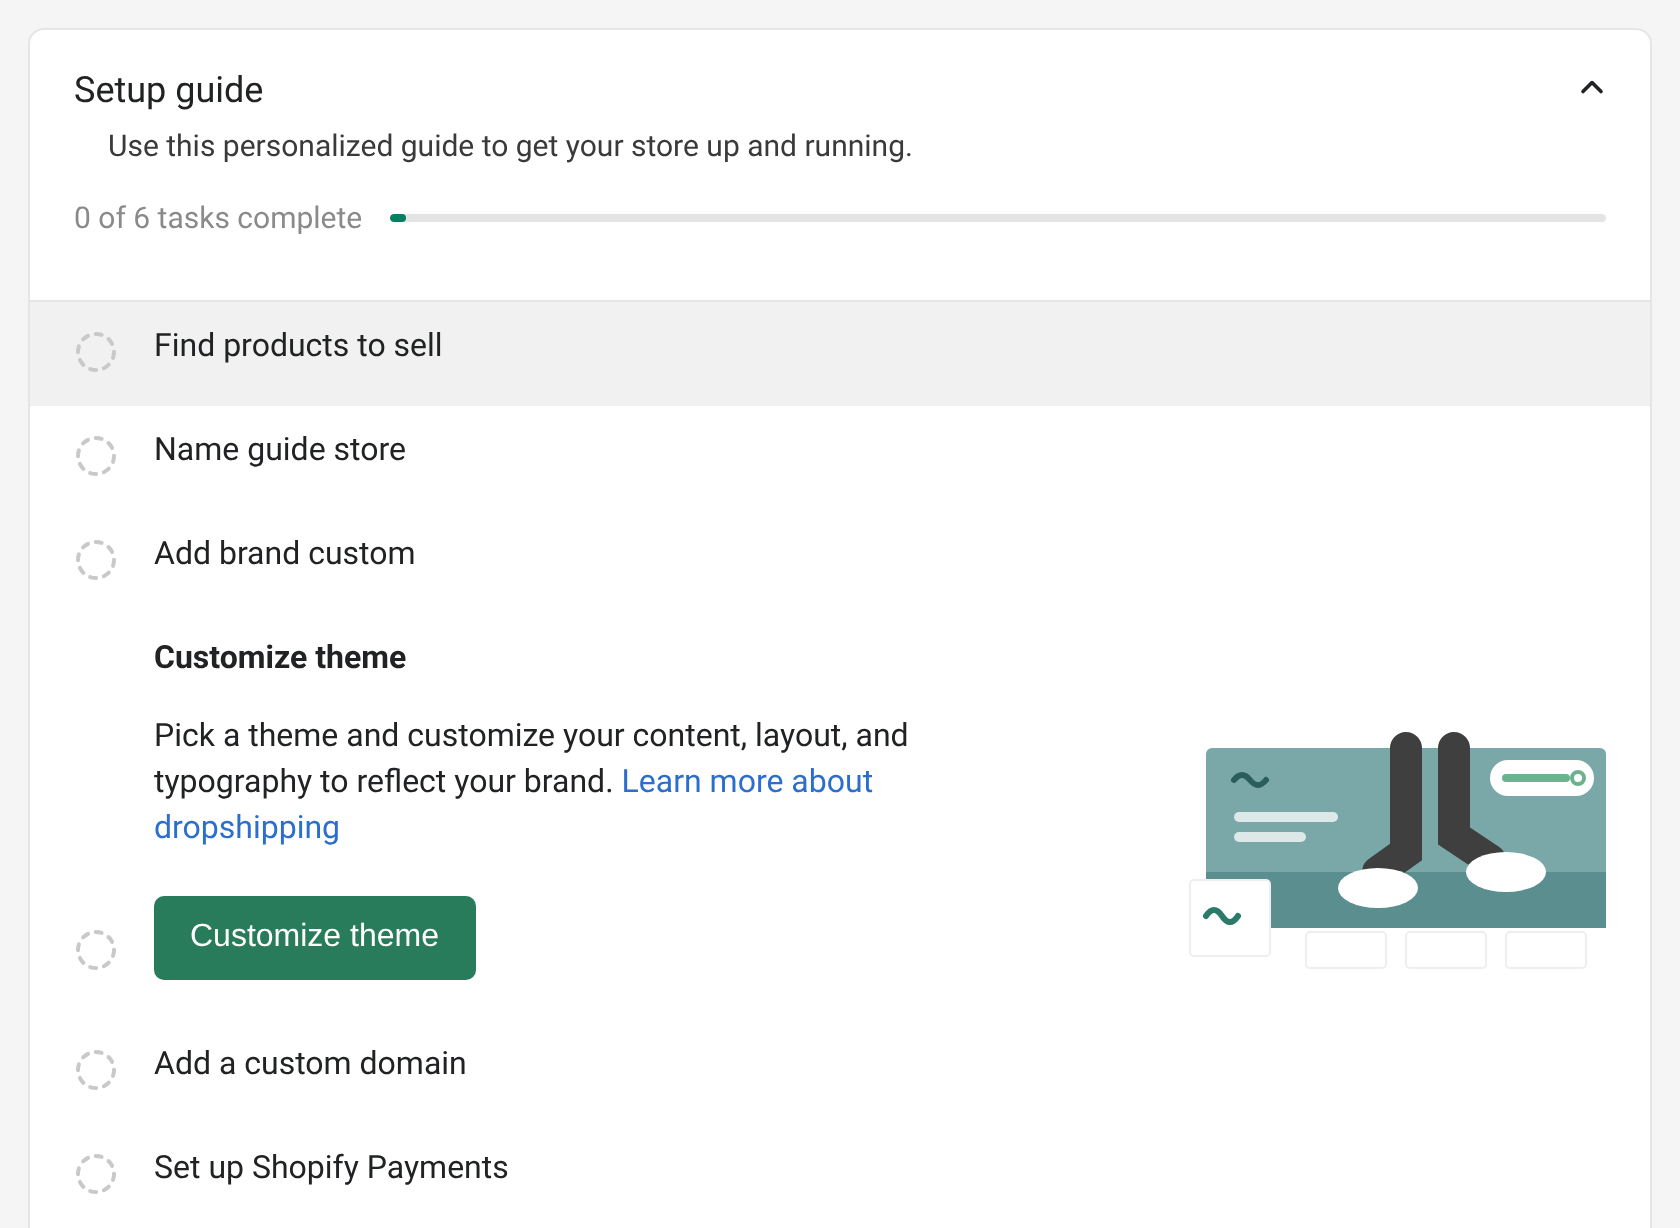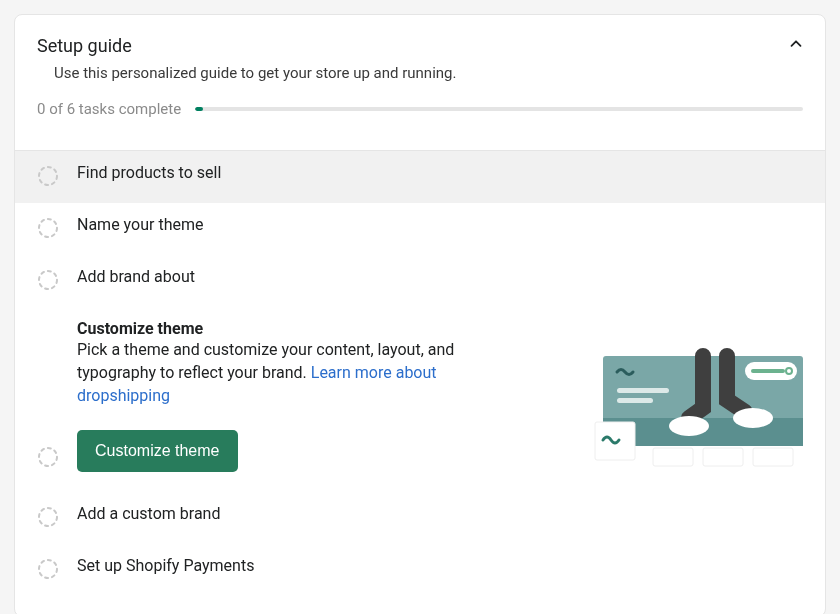--- a/index.html
+++ b/index.html
@@ -80,20 +80,21 @@
   .task-icon {
     flex-shrink: 0;
     margin-top: 2px;
   }
   .task-body { flex: 1; }
   .task-title {
     font-size: 16px;
     color: #202223;
   }
   .task-detail {
+    margin-top: 18px;
     max-width: 420px;
   }
   .task-desc {
     font-size: 16px;
     line-height: 1.45;
     color: #202223;
   }
   .task-link {
     color: #2c6ecb;
     text-decoration: none;
@@ -160,32 +161,32 @@
       </div>
     </div>
 
     <div class="task">
       <span class="task-icon">
         <svg width="22" height="22" viewBox="0 0 22 22">
             <circle cx="11" cy="11" r="9" fill="none" stroke="#c9c9c9" stroke-width="2" stroke-dasharray="3 4" stroke-linecap="round"></circle>
           </svg>
       </span>
       <div class="task-body">
-        <div class="task-title">Name your theme</div>
-      </div>
-    </div>
-
-    <div class="task">
-      <span class="task-icon">
-        <svg width="22" height="22" viewBox="0 0 22 22">
-            <circle cx="11" cy="11" r="9" fill="none" stroke="#c9c9c9" stroke-width="2" stroke-dasharray="3 4" stroke-linecap="round"></circle>
-          </svg>
-      </span>
-      <div class="task-body">
-        <div class="task-title">Add brand about</div>
+        <div class="task-title">Name guide store</div>
+      </div>
+    </div>
+
+    <div class="task">
+      <span class="task-icon">
+        <svg width="22" height="22" viewBox="0 0 22 22">
+            <circle cx="11" cy="11" r="9" fill="none" stroke="#c9c9c9" stroke-width="2" stroke-dasharray="3 4" stroke-linecap="round"></circle>
+          </svg>
+      </span>
+      <div class="task-body">
+        <div class="task-title">Add brand custom</div>
       </div>
     </div>
 
     <div class="task-row-expanded">
       <span class="task-icon">
         <svg width="22" height="22" viewBox="0 0 22 22">
             <circle cx="11" cy="11" r="9" fill="none" stroke="#c9c9c9" stroke-width="2" stroke-dasharray="3 4" stroke-linecap="round"></circle>
           </svg>
       </span>
       <div class="task-body">
@@ -224,21 +225,21 @@
       </div>
     </div>
 
     <div class="task">
       <span class="task-icon">
         <svg width="22" height="22" viewBox="0 0 22 22">
             <circle cx="11" cy="11" r="9" fill="none" stroke="#c9c9c9" stroke-width="2" stroke-dasharray="3 4" stroke-linecap="round"></circle>
           </svg>
       </span>
       <div class="task-body">
-        <div class="task-title">Add a custom brand</div>
+        <div class="task-title">Add a custom domain</div>
       </div>
     </div>
 
     <div class="task">
       <span class="task-icon">
         <svg width="22" height="22" viewBox="0 0 22 22">
             <circle cx="11" cy="11" r="9" fill="none" stroke="#c9c9c9" stroke-width="2" stroke-dasharray="3 4" stroke-linecap="round"></circle>
           </svg>
       </span>
       <div class="task-body">

